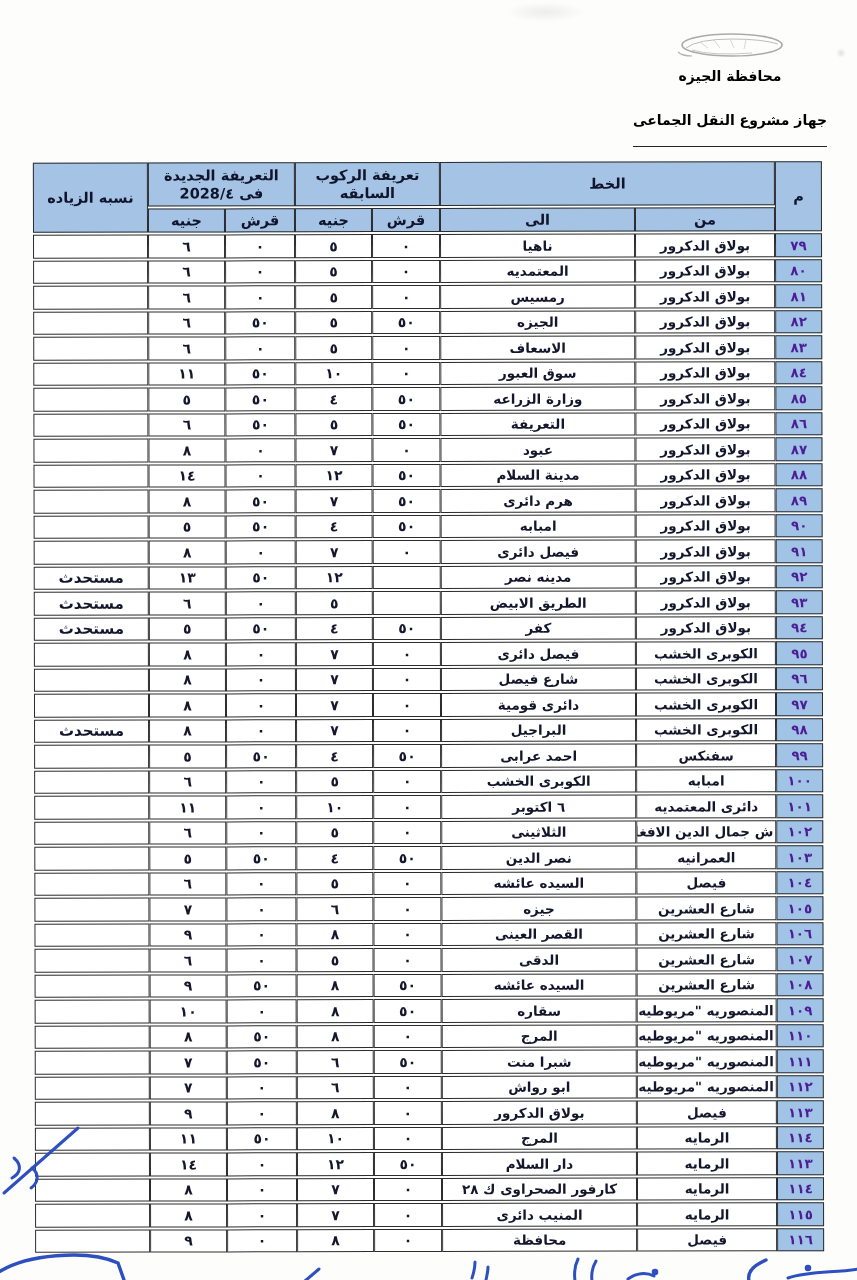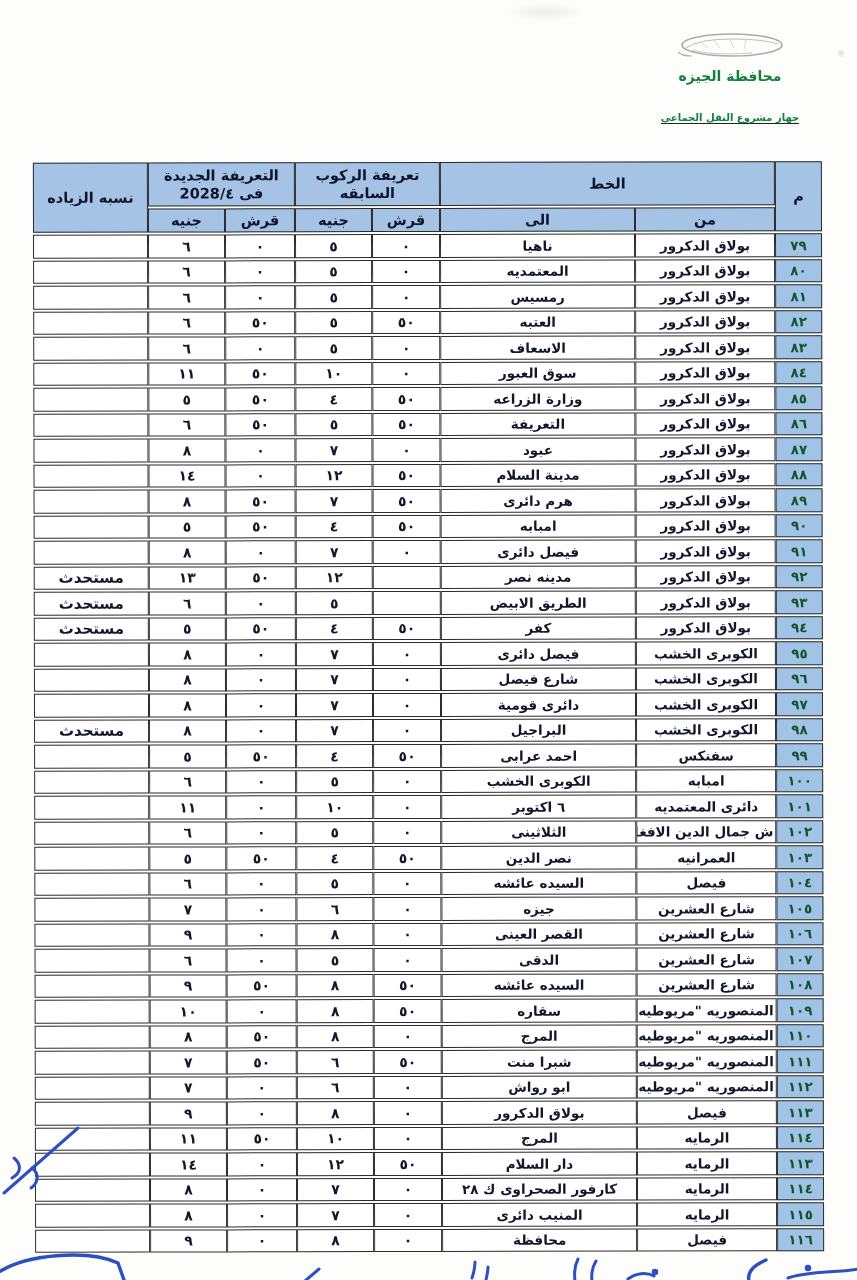--- a/index.html
+++ b/index.html
@@ -4,44 +4,44 @@
 <style>
   html,body{margin:0;padding:0;}
   body{
     width:857px;height:1280px;overflow:hidden;position:relative;
     background:#fdfdfc;
     font-family:"DejaVu Sans",sans-serif;
     direction:rtl;
   }
   .page{position:absolute;inset:0;}
   
-  .letterhead{position:absolute;top:28px;right:22px;width:210px;text-align:center;color:#15803d;}
+  .letterhead{position:absolute;top:28px;right:22px;width:210px;text-align:center;color:#000000;}
   .logo-sketch{display:block;margin:0 auto 6px auto;opacity:.75;}
   .gov-line{font-size:14px;font-weight:bold;letter-spacing:0;}
-  .auth-line{display:inline-block;font-size:10px;font-weight:bold;margin-top:9px;
-             border-bottom:1.6px solid #23242a;padding-bottom:0;}
+  .auth-line{display:inline-block;font-size:14px;font-weight:bold;margin-top:9px;
+             border-bottom:1.6px solid #23242a;padding-bottom:18px;}
   .smudge{position:absolute;border-radius:50%;
           background:radial-gradient(closest-side,#8a8a8a,transparent);opacity:.14;}
   
   table.fare{
     position:absolute;top:160px;right:34px;width:789px;
     border-collapse:separate;border-spacing:0 2px;
     table-layout:fixed;transform:rotate(-0.12deg);
   }
   .fare td,.fare th{
     border:1.6px solid #2c2c2e;background:#fff;
     font-weight:bold;color:#14172c;overflow:hidden;white-space:nowrap;
     text-align:center;vertical-align:middle;padding:0 2px;
   }
   .fare thead th{background:#a5c4e5;font-size:14.5px;color:#10142c;}
   .fare thead tr.h1 th{height:42px;line-height:1.25;white-space:normal;}
   .fare thead tr.h2 th{height:22px;}
   .fare td{height:21.5px;font-size:14px;}
   .fare td.c-from,.fare td.c-to{font-size:13.5px;}
-  .fare td.c-num{background:#a0c3e6;color:#14532d;font-size:13.5px;letter-spacing:1px;}
+  .fare td.c-num{background:#a0c3e6;color:#4c1d95;font-size:13.5px;letter-spacing:1px;}
   .fare td.c-inc{font-size:15px;}
   .num-cell{letter-spacing:1px;}
   
   .pen{position:absolute;left:0;top:0;pointer-events:none;}
 </style>
 </head>
 <body>
 
 <div class="page">
 
@@ -118,21 +118,21 @@
     <td class="c-pq num-cell">٠</td>
     <td class="c-pg num-cell">٥</td>
     <td class="c-nq num-cell">٠</td>
     <td class="c-ng num-cell">٦</td>
     <td class="c-inc"></td>
   </tr>
 
   <tr>
     <td class="c-num num-cell">٨٢</td>
     <td class="c-from">بولاق الدكرور</td>
-    <td class="c-to">العتبه</td>
+    <td class="c-to">الجيزه</td>
     <td class="c-pq num-cell">٥٠</td>
     <td class="c-pg num-cell">٥</td>
     <td class="c-nq num-cell">٥٠</td>
     <td class="c-ng num-cell">٦</td>
     <td class="c-inc"></td>
   </tr>
 
   <tr>
     <td class="c-num num-cell">٨٣</td>
     <td class="c-from">بولاق الدكرور</td>

